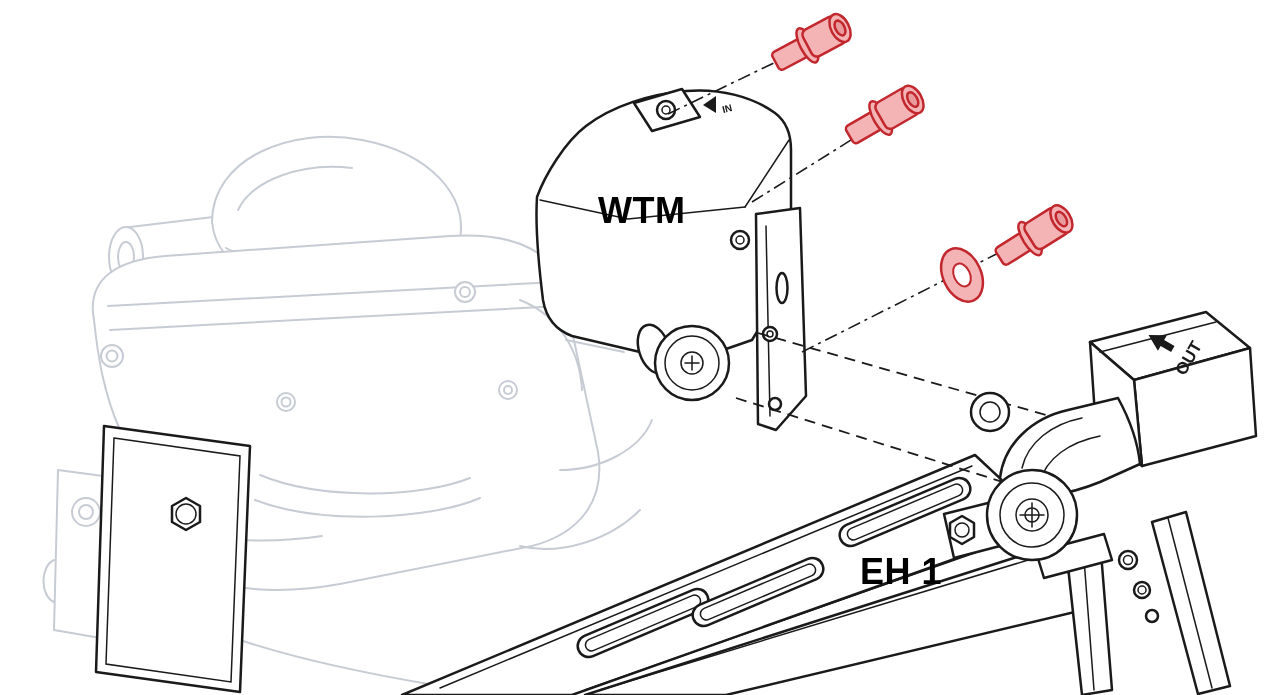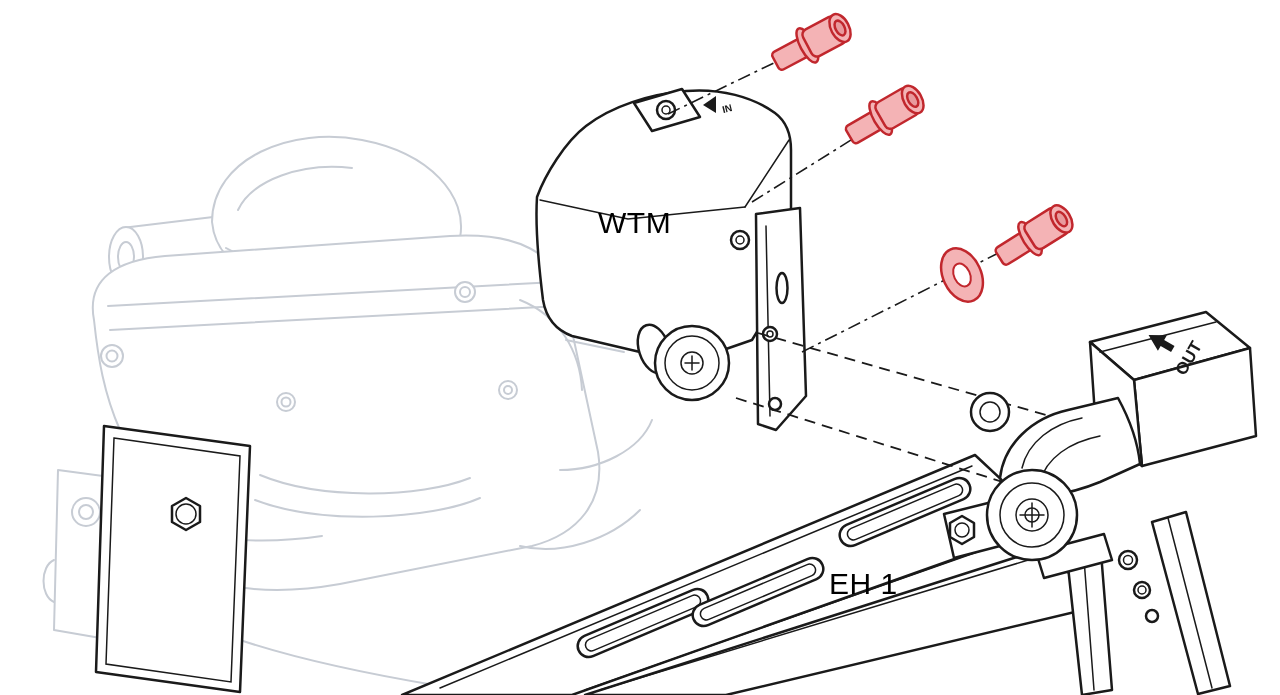--- a/index.html
+++ b/index.html
@@ -6,30 +6,29 @@
   .stage{
     position:relative;
     width:1280px;height:695px;
     background:#ffffff;
     overflow:hidden;
     font-family:"Liberation Sans", sans-serif;
   }
   .stage svg{position:absolute;left:0;top:0;}
   .part-label{
     position:absolute;
-    font-weight:normal;
+    font-weight:bold;
     color:#000;
-    font-size:30px;
+    font-size:36px;
     letter-spacing:0.5px;
     white-space:nowrap;
     user-select:none;
-    margin-top:16px;
   }
   .label-wtm{left:598px;top:190px;}
-  .label-eh1{left:829px;top:551px;}
+  .label-eh1{left:860px;top:551px;}
   
   .ghost{stroke:#c7ccd4;fill:none;stroke-width:2;stroke-linecap:round;stroke-linejoin:round;}
   .ghostf{stroke:#c7ccd4;fill:#ffffff;stroke-width:2;stroke-linejoin:round;}
   .blk{stroke:#1a1a1a;fill:#ffffff;stroke-width:2.5;stroke-linejoin:round;stroke-linecap:round;}
   .blkl{stroke:#1a1a1a;fill:none;stroke-width:1.5;stroke-linecap:round;}
   .red{stroke:#c1272d;fill:#f4b3b5;stroke-width:2.5;stroke-linejoin:round;}
   .redi{stroke:#c1272d;fill:#ffffff;stroke-width:2;}
   .dash{stroke:#1a1a1a;fill:none;stroke-width:1.8;stroke-dasharray:11 7;}
   .ddot{stroke:#1a1a1a;fill:none;stroke-width:1.6;stroke-dasharray:13 5 3 5;}
   .svgtxt{font-family:"Liberation Sans",sans-serif;font-weight:bold;fill:#1a1a1a;}

